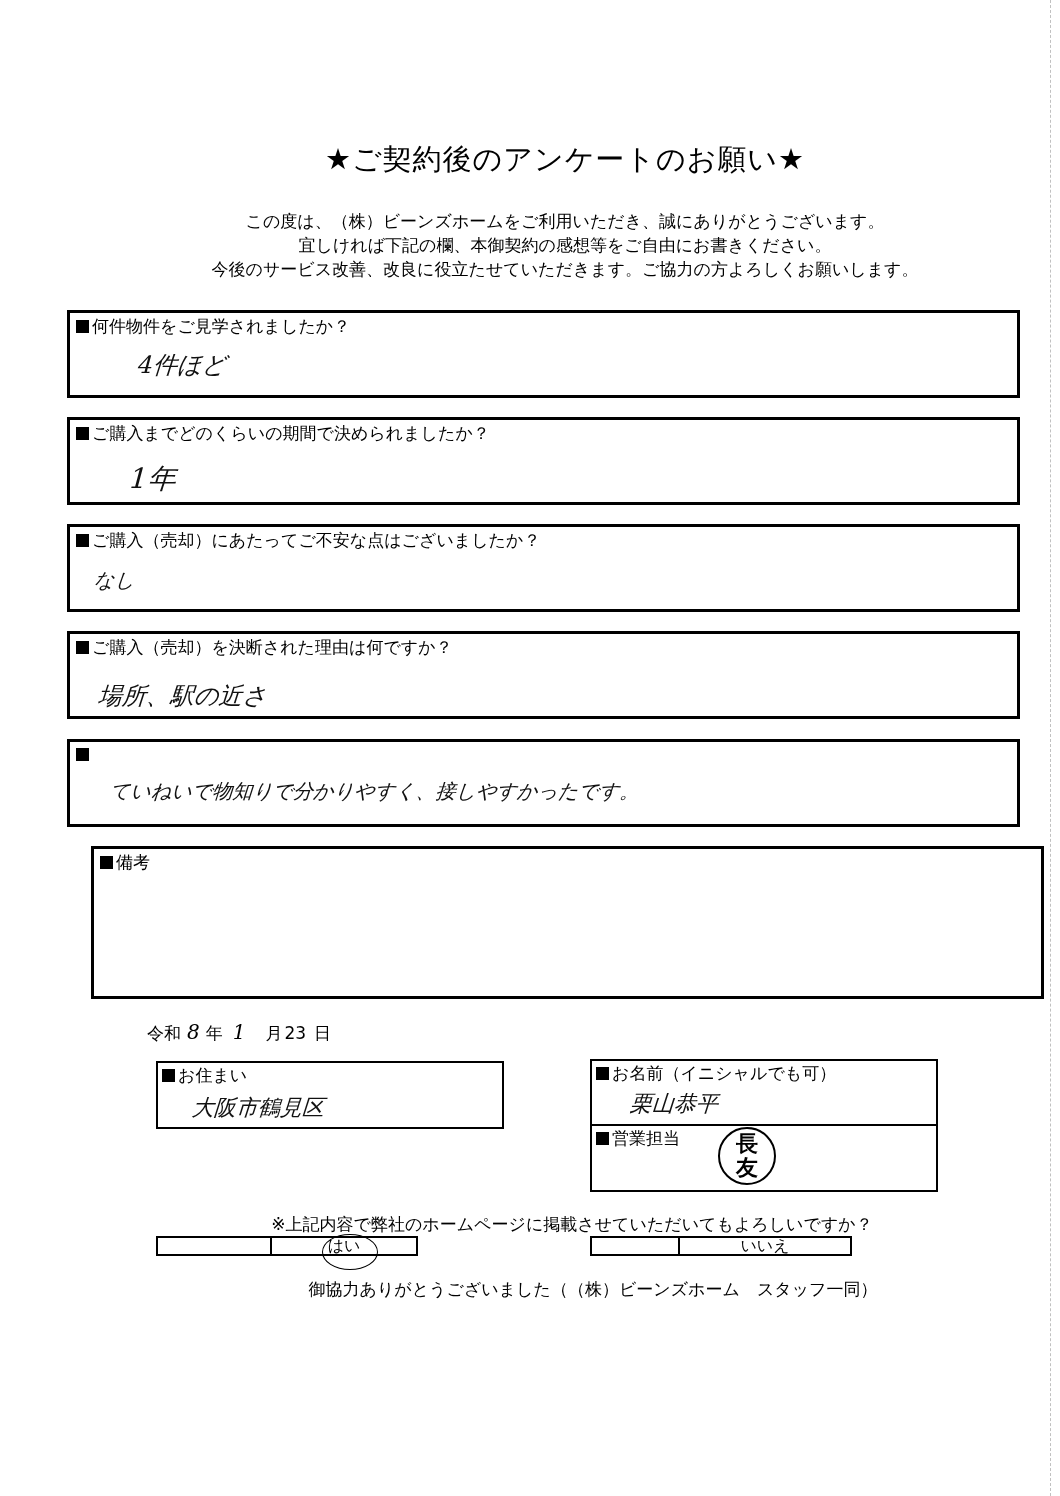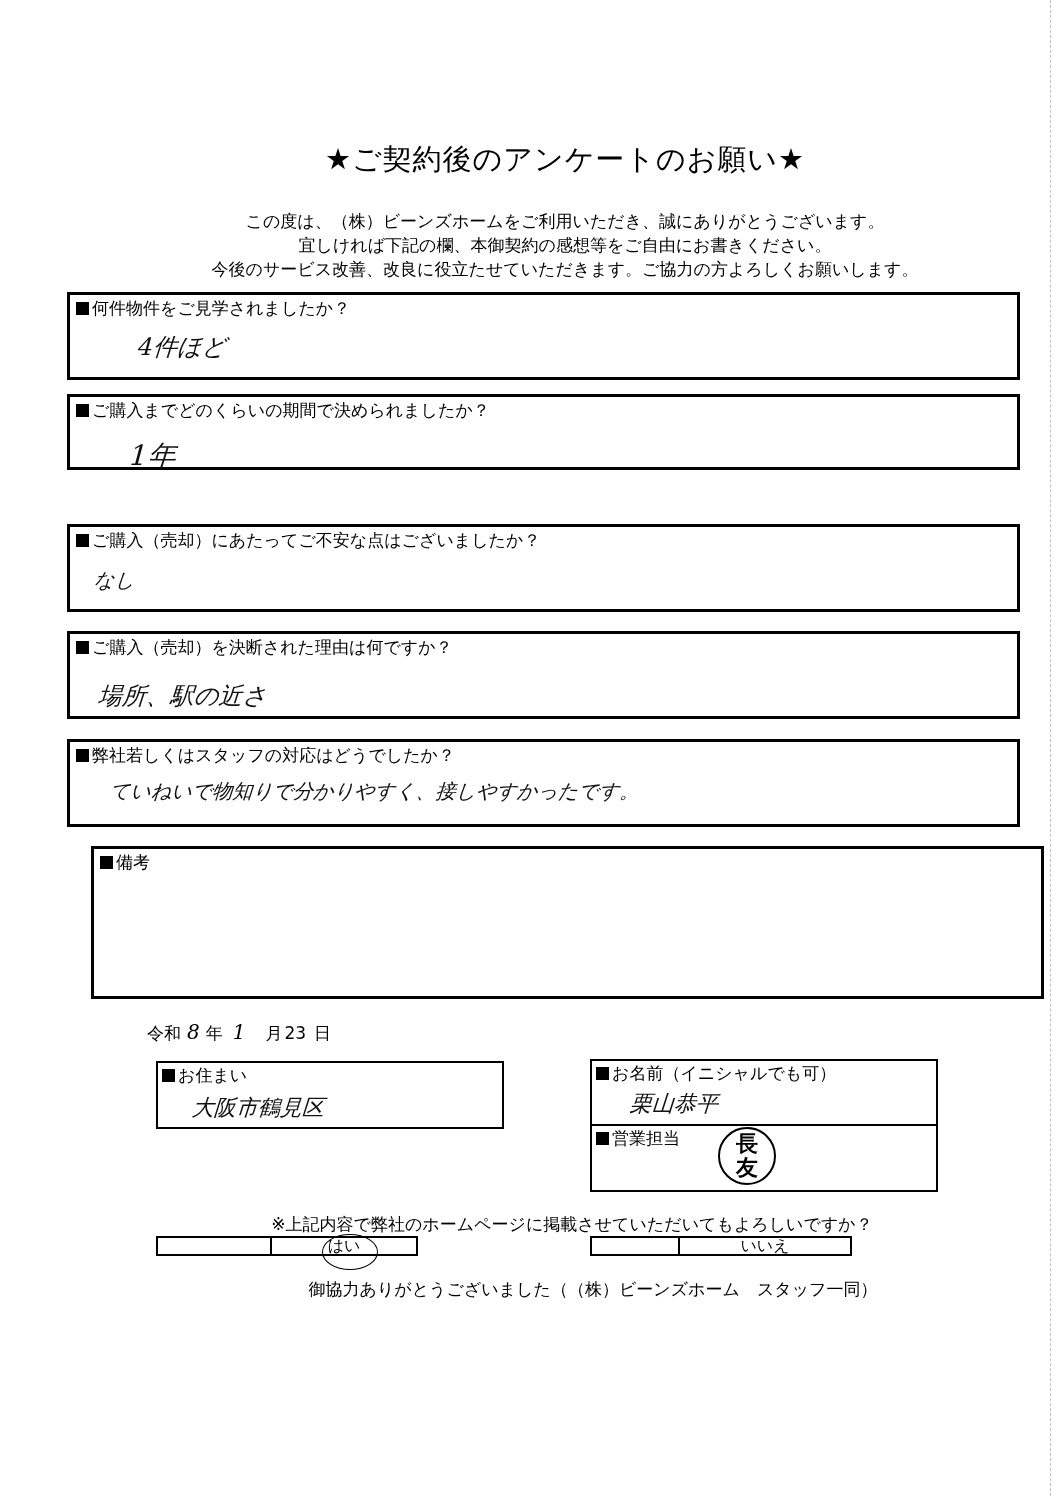--- a/index.html
+++ b/index.html
@@ -25,42 +25,42 @@
 <body>
 
 <div class="scan-edge"></div>
 
 <div class="abs title">★ご契約後のアンケートのお願い★</div>
 
 <div class="abs intro" style="top:210px;">この度は、（株）ビーンズホームをご利用いただき、誠にありがとうございます。</div>
 <div class="abs intro" style="top:234px;">宜しければ下記の欄、本御契約の感想等をご自由にお書きください。</div>
 <div class="abs intro" style="top:258px;">今後のサービス改善、改良に役立たせていただきます。ご協力の方よろしくお願いします。</div>
 
-<div class="qbox" style="top:292px;height:88px;">
+<div class="qbox" style="top:310px;height:88px;">
   <div class="qlabel"><span class="sq"></span><span>何件物件をご見学されましたか？</span></div>
   <div class="hand" style="left:68px;top:36px;">4件ほど</div>
 </div>
 
-<div class="qbox" style="top:394px;height:76px;">
+<div class="qbox" style="top:417px;height:88px;">
   <div class="qlabel"><span class="sq"></span><span>ご購入までどのくらいの期間で決められましたか？</span></div>
   <div class="hand" style="left:60px;top:40px;font-size:28px;">1年</div>
 </div>
 
 <div class="qbox" style="top:524px;height:88px;">
   <div class="qlabel"><span class="sq"></span><span>ご購入（売却）にあたってご不安な点はございましたか？</span></div>
   <div class="hand" style="left:24px;top:40px;font-size:20px;">なし</div>
 </div>
 
 <div class="qbox" style="top:631px;height:88px;">
   <div class="qlabel"><span class="sq"></span><span>ご購入（売却）を決断された理由は何ですか？</span></div>
   <div class="hand" style="left:28px;top:46px;">場所、駅の近さ</div>
 </div>
 
 <div class="qbox" style="top:739px;height:88px;">
-  <div class="qlabel"><span class="sq"></span><span>弊社若しくはスタッフの対応はどうでしたか？</span></div>
+  <div class="qlabel"><span class="sq"></span></div>
   <div class="hand" style="left:40px;top:36px;font-size:20px;">ていねいで物知りで分かりやすく、接しやすかったです。</div>
 </div>
 
 <div class="qbox" style="top:846px;height:153px;margin-left:24px;">
   <div class="qlabel"><span class="sq"></span><span>備考</span></div>
   <div class="hand" style="left:40px;top:40px;"></div>
 </div>
 
 <div class="abs date">
   <span>令和</span><span class="h">8</span><span>年</span><span class="h" style="margin:0 20px 0 10px;">1</span><span>月</span><span style="margin:0 8px 0 2px;">23</span><span>日</span>

